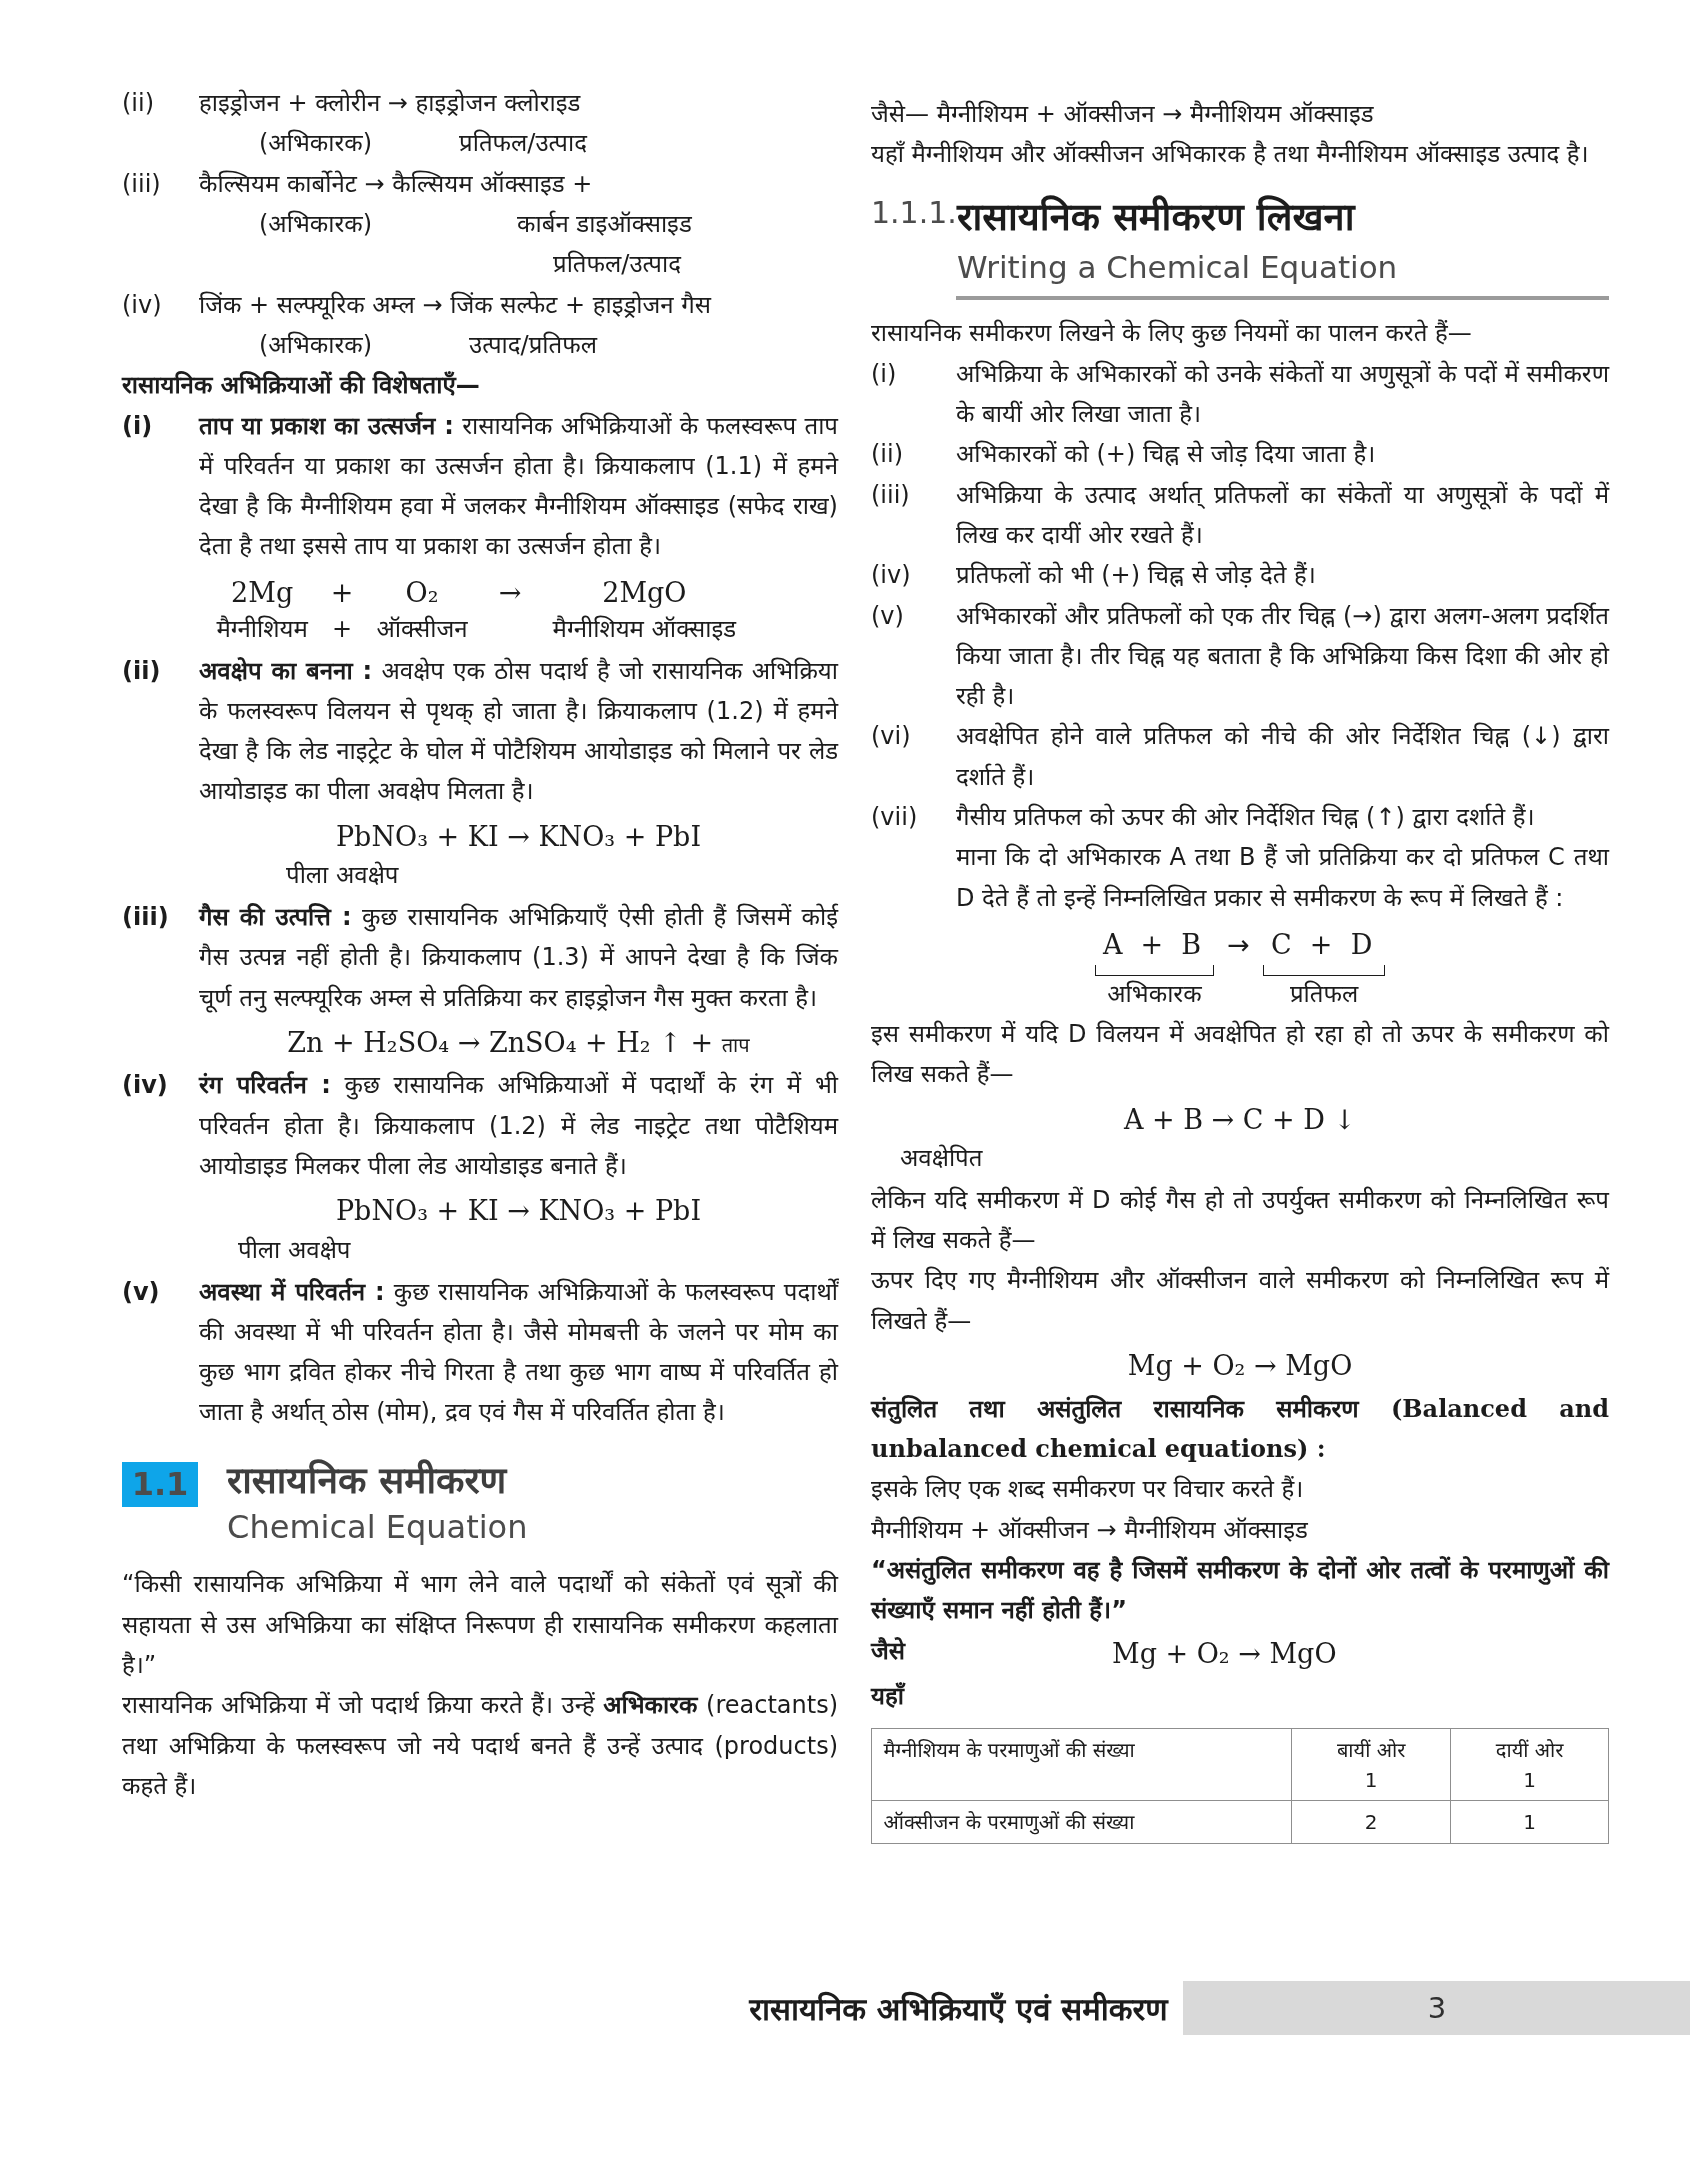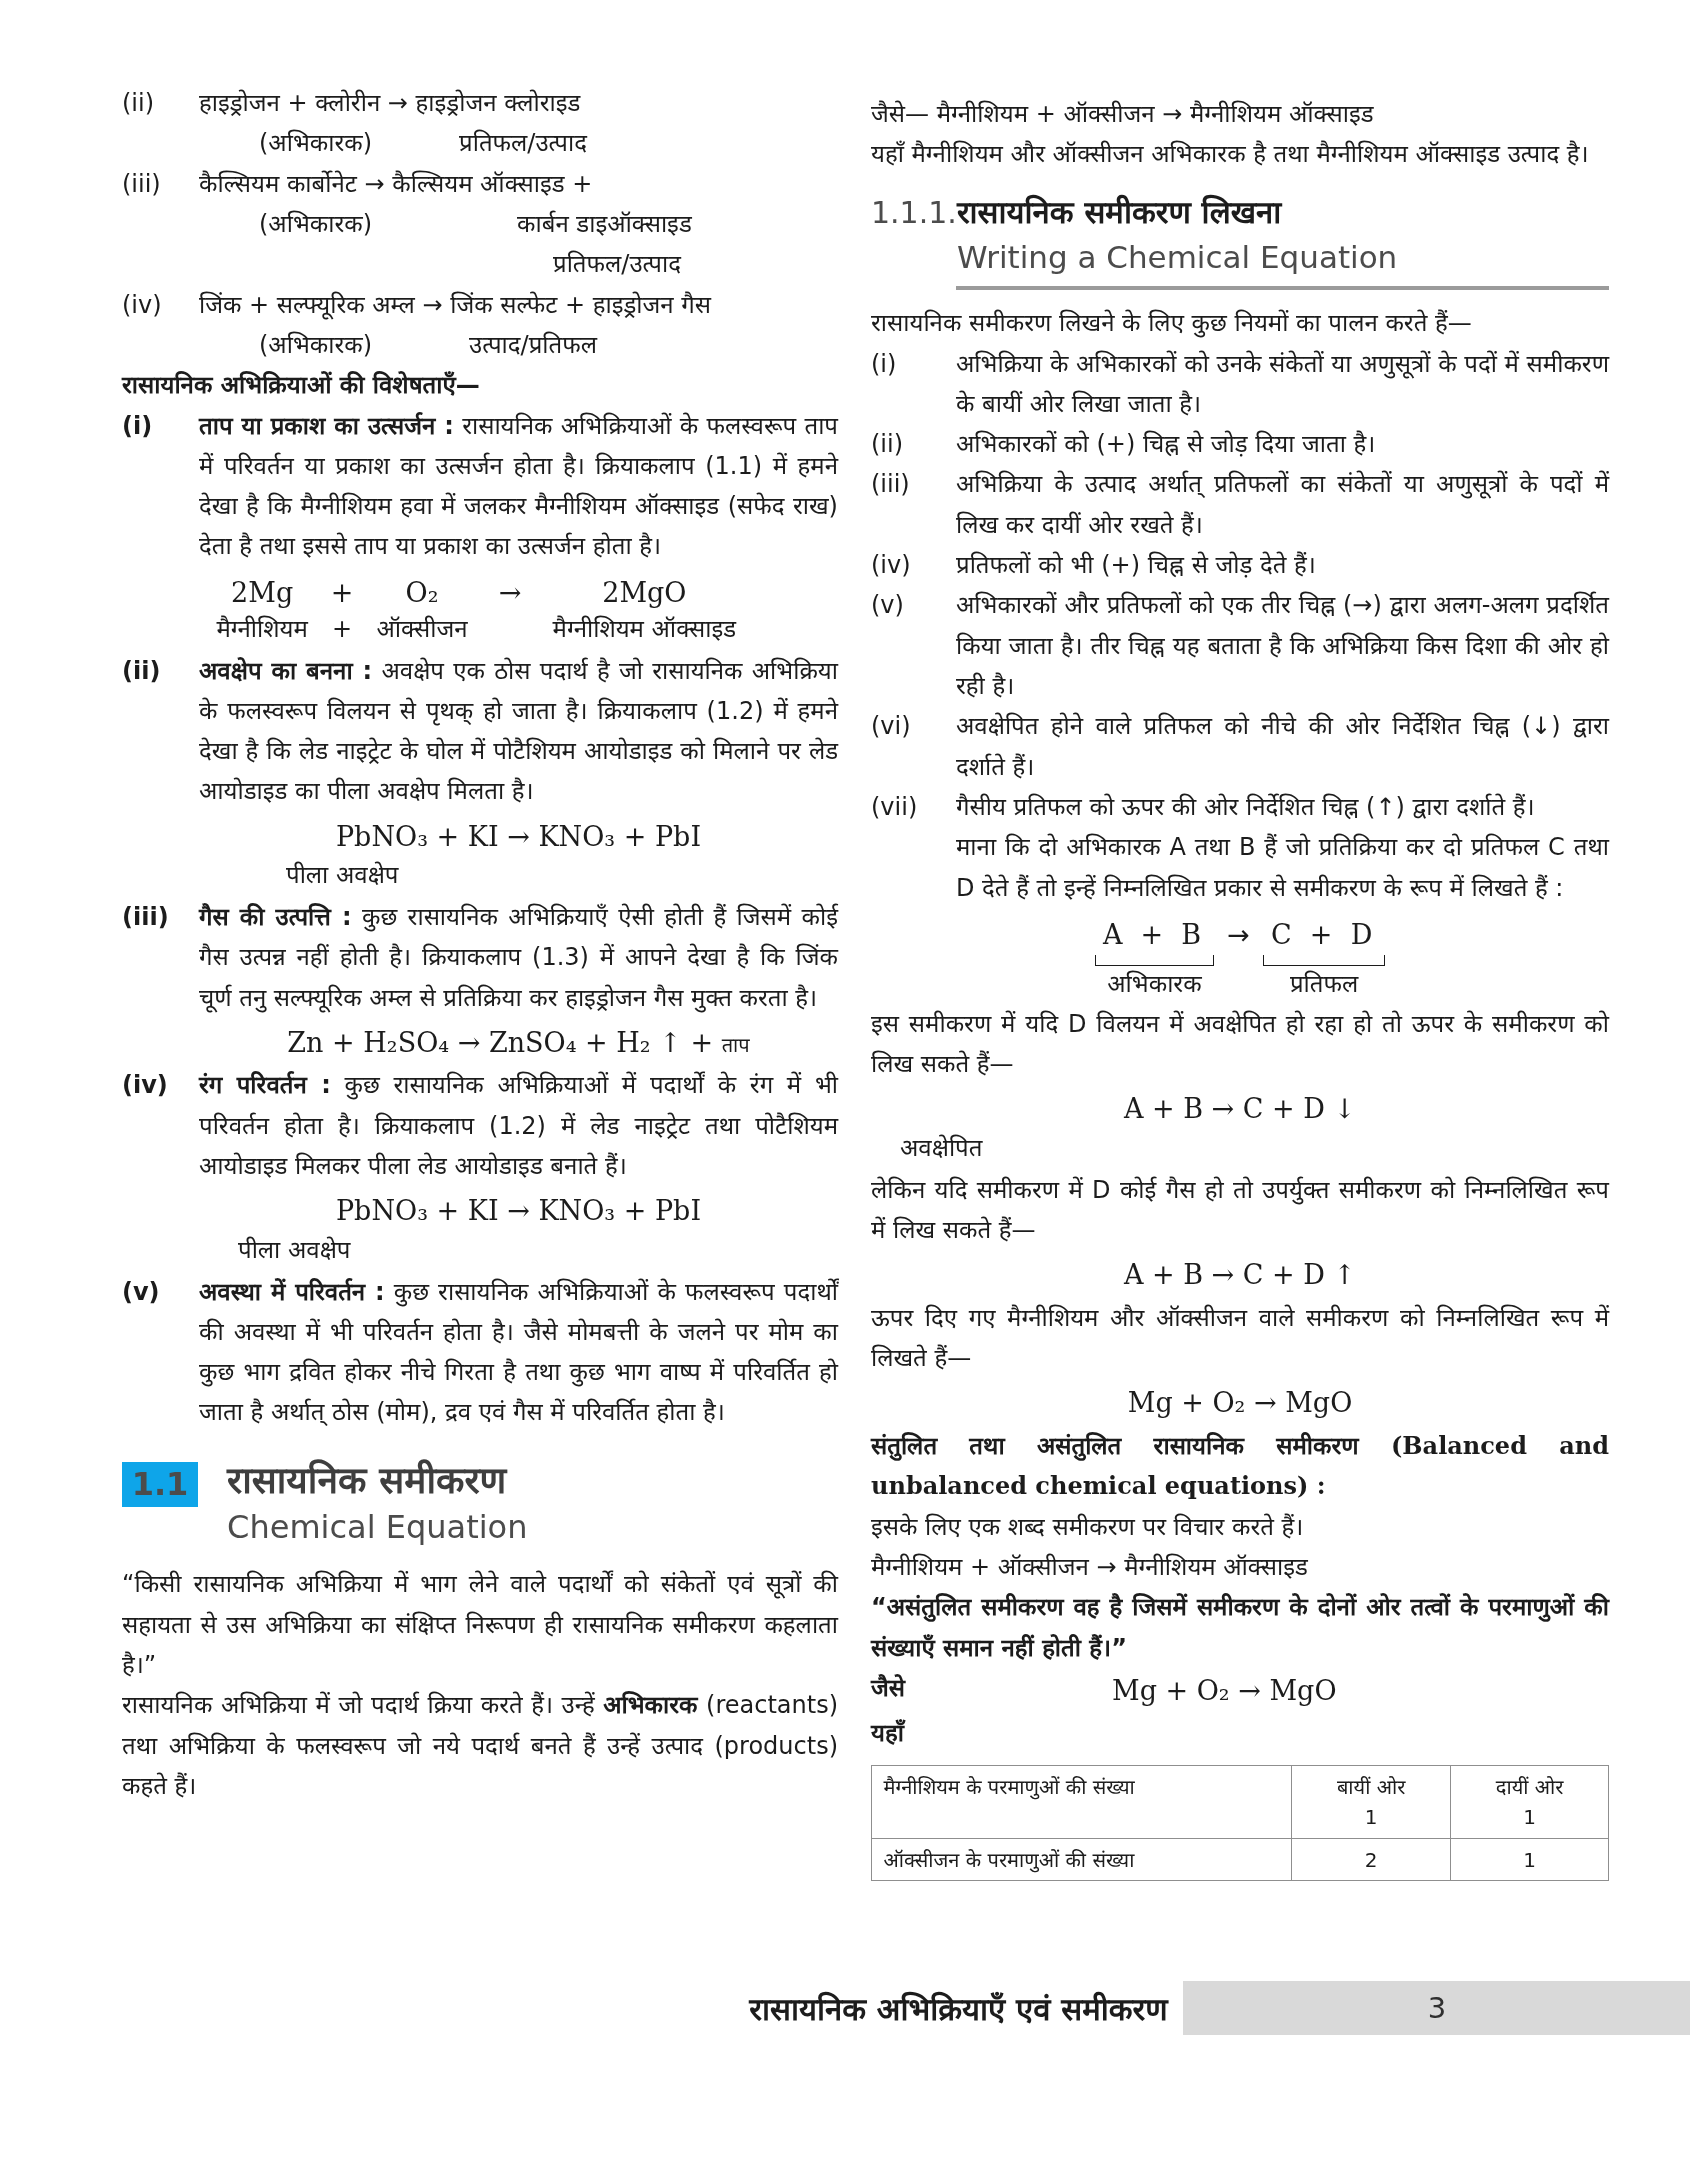--- a/index.html
+++ b/index.html
@@ -46,21 +46,21 @@
             line-height:1.25;padding:2.9px 9.7px;margin-top:5.8px;}
   .sec1-titles{margin-left:29px;text-align:left;}
   .sec1-hi{font-size:37px;font-weight:700;color:#3e3e3e;line-height:1.35;}
   .sec1-en{font-size:32px;color:#4c4c4c;line-height:1.35;}
 
   
   .sec2{margin:15.4px 0 13.5px;}
   .sec2-row{display:flex;}
   .sec2-num{flex:0 0 85px;font-size:30px;color:#4c4c4c;line-height:1.55;text-align:left;}
   .sec2-titles{flex:1;text-align:left;}
-  .sec2-hi{font-size:31px;font-weight:700;line-height:1.45;}
+  .sec2-hi{font-size:38px;font-weight:700;line-height:1.45;}
   .sec2-en{font-size:31px;color:#4c4c4c;line-height:1.45;}
   .sec2-rule{margin-left:85px;border-bottom:4.8px solid #9b9b9b;margin-top:5.8px;}
 
   
   .rule{display:flex;}
   .rule .num{flex:0 0 85px;}
   .rule .body{flex:1;}
   .indent{margin-left:85px;}
 
   
@@ -273,21 +273,20 @@
           <span class="bbrace"></span>
           <span class="blabel">प्रतिफल</span>
         </span>
       </div>
 
       <p>इस समीकरण में यदि D विलयन में अवक्षेपित हो रहा हो तो ऊपर के समीकरण को लिख सकते हैं—</p>
       <div class="eq">A + B → C + D ↓</div>
       <div class="eq-label shift30">अवक्षेपित</div>
 
       <p>लेकिन यदि समीकरण में D कोई गैस हो तो उपर्युक्त समीकरण को निम्नलिखित रूप में लिख सकते हैं—</p>
-      <div class="eq">A + B → C + D ↑</div>
 
       <p>ऊपर दिए गए मैग्नीशियम और ऑक्सीजन वाले समीकरण को निम्नलिखित रूप में लिखते हैं—</p>
       <div class="eq">Mg + O₂ → MgO</div>
 
       <p><span class="bold">संतुलित तथा असंतुलित रासायनिक समीकरण</span><span class="bold serif"> (Balanced and unbalanced chemical equations) :</span></p>
 
       <p>इसके लिए एक शब्द समीकरण पर विचार करते हैं।</p>
       <p>मैग्नीशियम + ऑक्सीजन →  मैग्नीशियम ऑक्साइड</p>
       <p class="bold">“असंतुलित समीकरण वह है जिसमें समीकरण के दोनों ओर तत्वों के परमाणुओं की संख्याएँ समान नहीं होती हैं।”</p>
 

